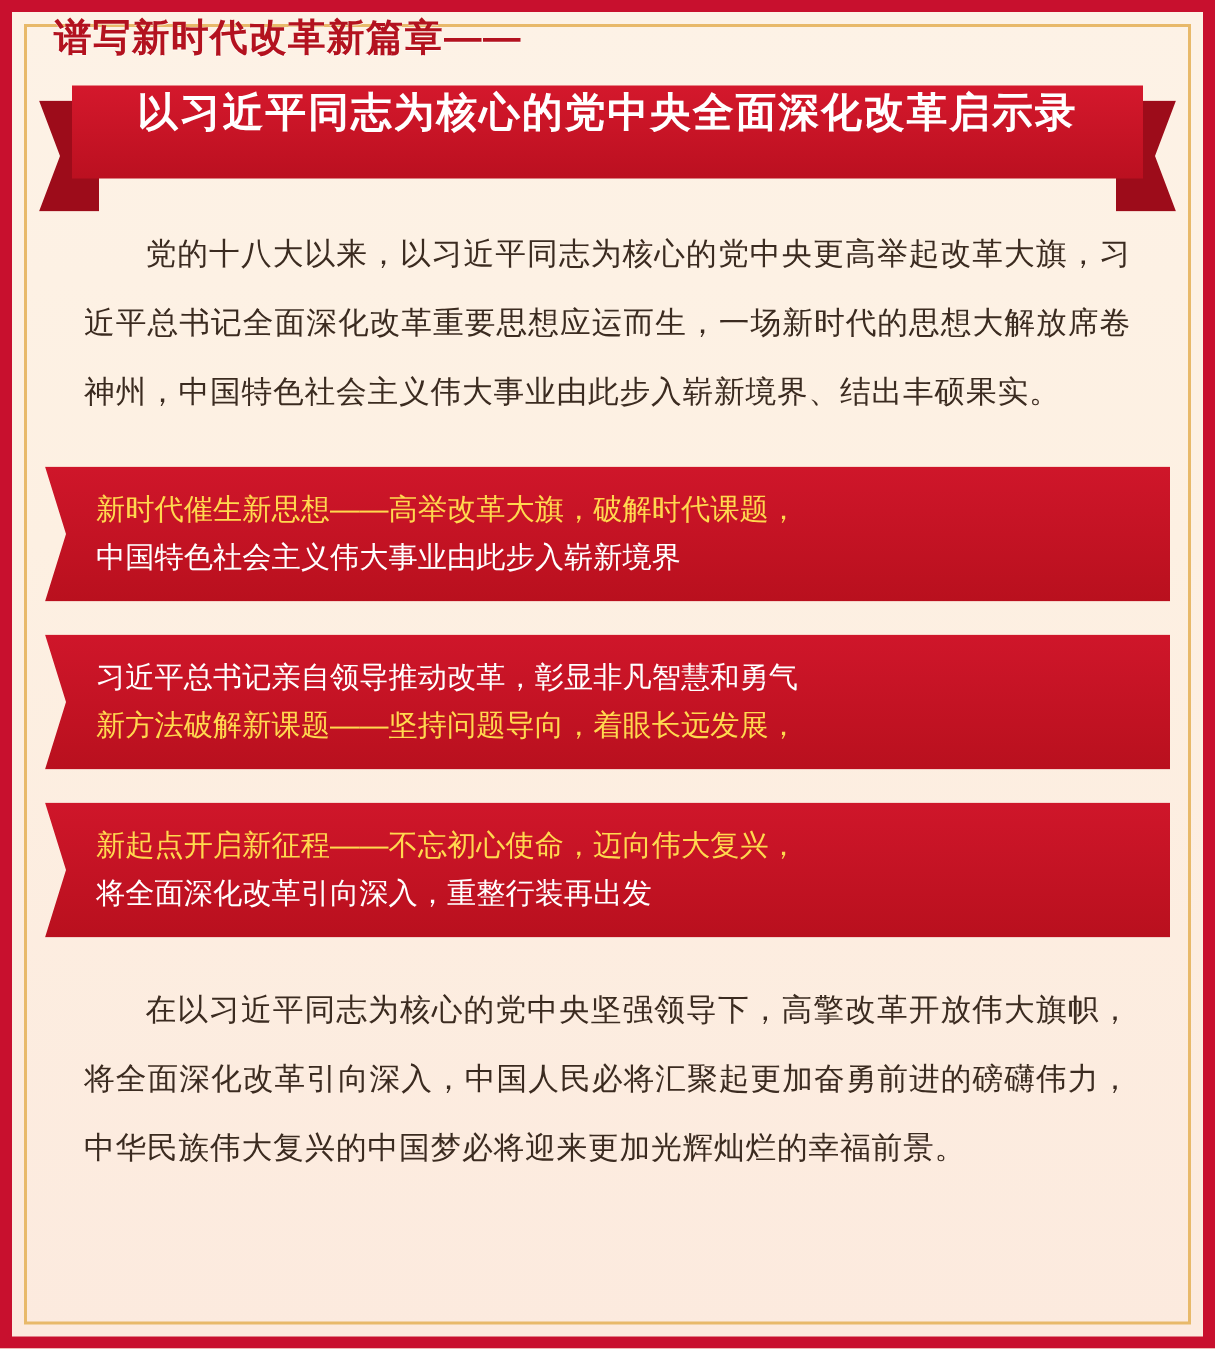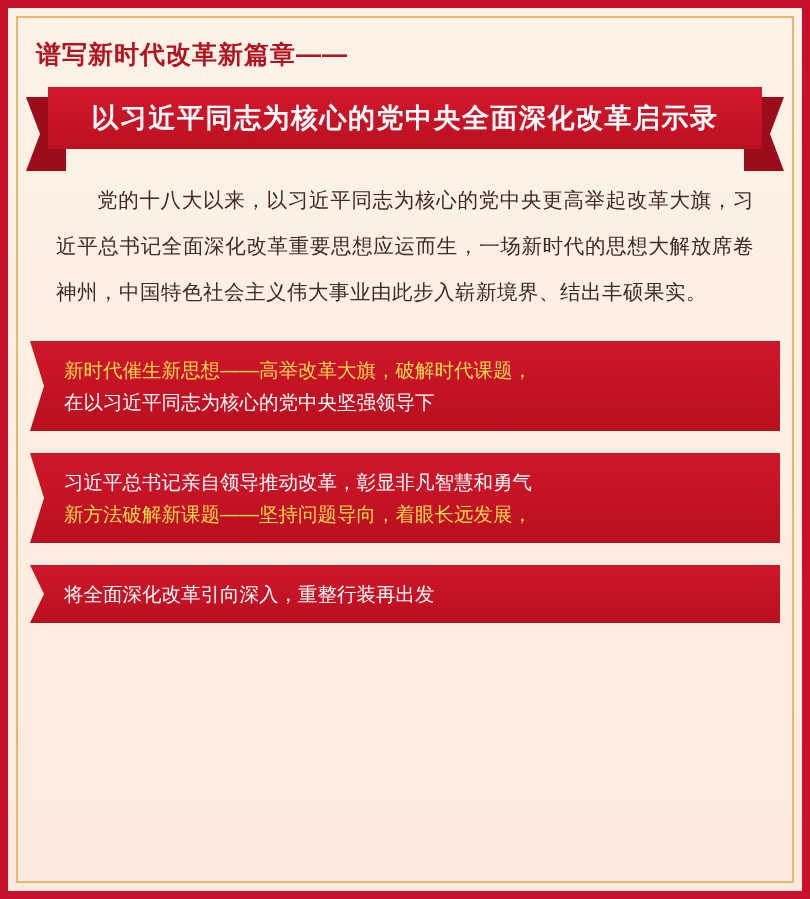--- a/index.html
+++ b/index.html
@@ -25,21 +25,20 @@
   .inner {
     position: absolute;
     inset: 8px;
     border: 2px solid #e8b96a;
     box-sizing: border-box;
     background: transparent;
   }
   
   .header {
     position: relative;
-    padding-top: 30px;
     border-radius: 17px;
   }
   .kicker {
     font-family: "Liberation Sans", sans-serif;
     font-weight: bold;
     color: #b3121f;
     font-size: 25px;
     letter-spacing: 1px;
     margin-left: 28px;
     text-shadow: 0 1px 0 rgba(255,255,255,.6);
@@ -50,21 +49,20 @@
     height: 62px;
   }
   .banner {
     position: absolute;
     left: 40px;
     right: 40px;
     top: 0;
     height: 62px;
     background: linear-gradient(180deg, #d4182c 0%, #bb1020 100%);
     display: flex;
-    align-items: center;
     justify-content: center;
   }
   .banner-text {
     color: #fff;
     font-family: "Liberation Sans", sans-serif;
     font-weight: bold;
     font-size: 27px;
     letter-spacing: 1.5px;
     white-space: nowrap;
   }
@@ -134,25 +132,27 @@
         <span class="banner-text">以习近平同志为核心的党中央全面深化改革启示录</span>
       </div>
     </div>
   </div>
 
   <p class="para para-top">党的十八大以来，以习近平同志为核心的党中央更高举起改革大旗，习近平总书记全面深化改革重要思想应运而生，一场新时代的思想大解放席卷神州，中国特色社会主义伟大事业由此步入崭新境界、结出丰硕果实。</p>
 
   <div class="points">
     <div class="point">
       <div class="line">新时代催生新思想——高举改革大旗，破解时代课题，</div>
-      <div class="line line2">在以习近平同志为核心的党中央坚强领导下</div>
+      <div class="line line2">中国特色社会主义伟大事业由此步入崭新境界</div>
     </div>
     <div class="point">
       <div class="line line2">习近平总书记亲自领导推动改革，彰显非凡智慧和勇气</div>
       <div class="line">新方法破解新课题——坚持问题导向，着眼长远发展，</div>
     </div>
     <div class="point">
+      <div class="line">新起点开启新征程——不忘初心使命，迈向伟大复兴，</div>
       <div class="line line2">将全面深化改革引向深入，重整行装再出发</div>
     </div>
   </div>
 
+  <p class="para para-bottom">在以习近平同志为核心的党中央坚强领导下，高擎改革开放伟大旗帜，将全面深化改革引向深入，中国人民必将汇聚起更加奋勇前进的磅礴伟力，中华民族伟大复兴的中国梦必将迎来更加光辉灿烂的幸福前景。</p>
 
 </div>
 
 </body></html>

